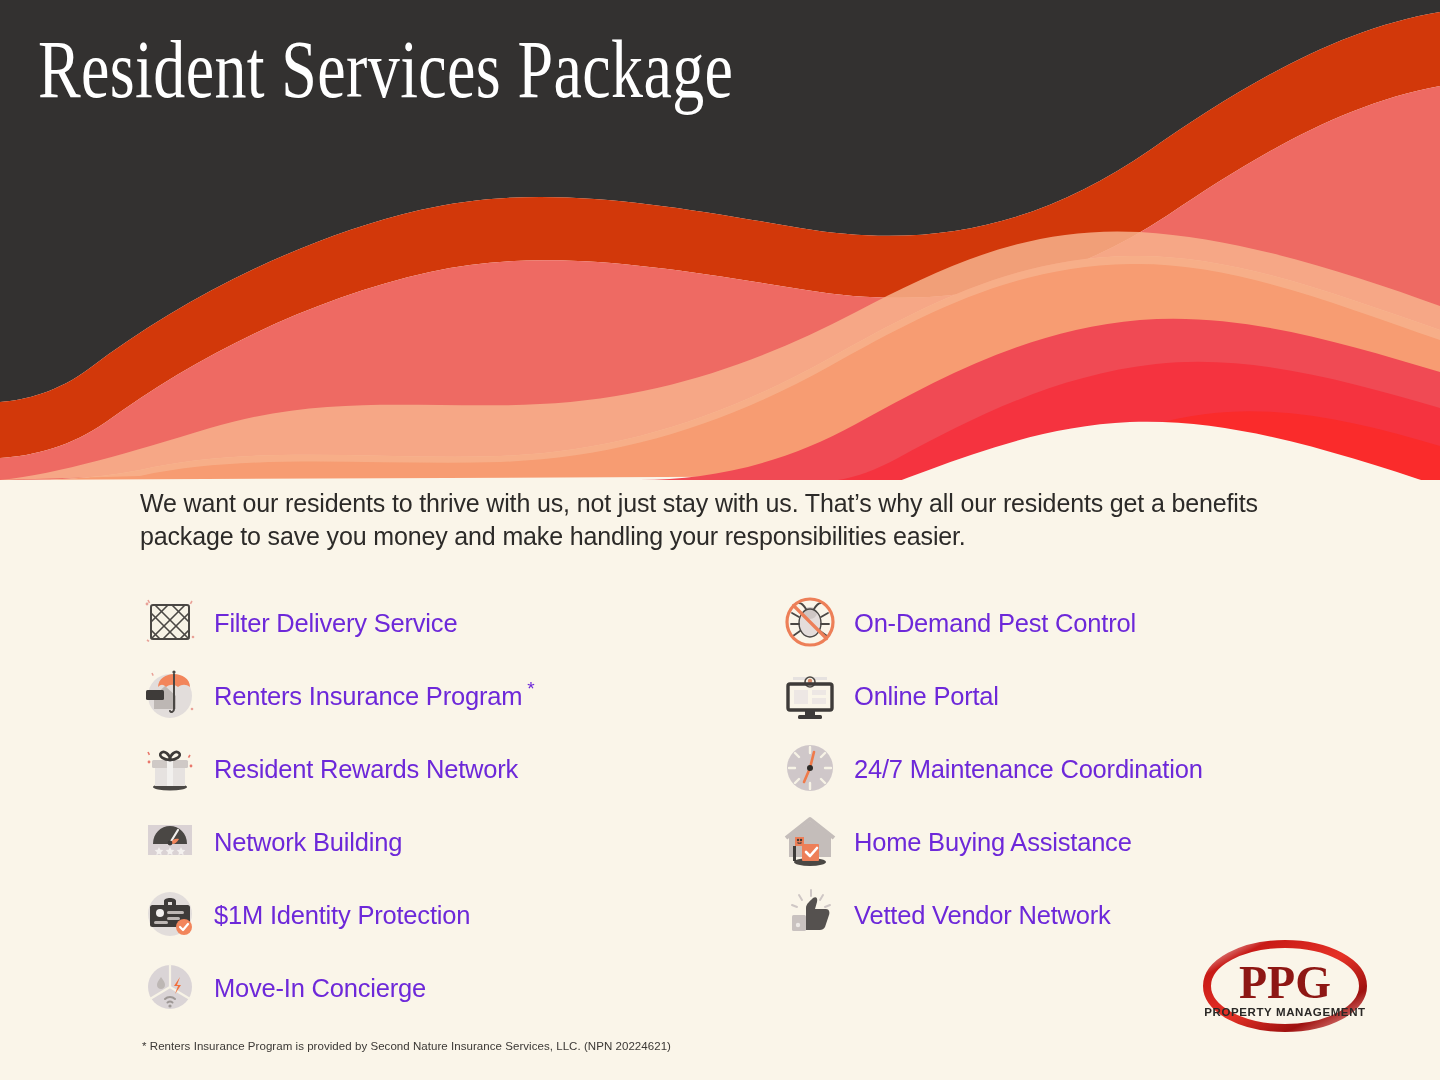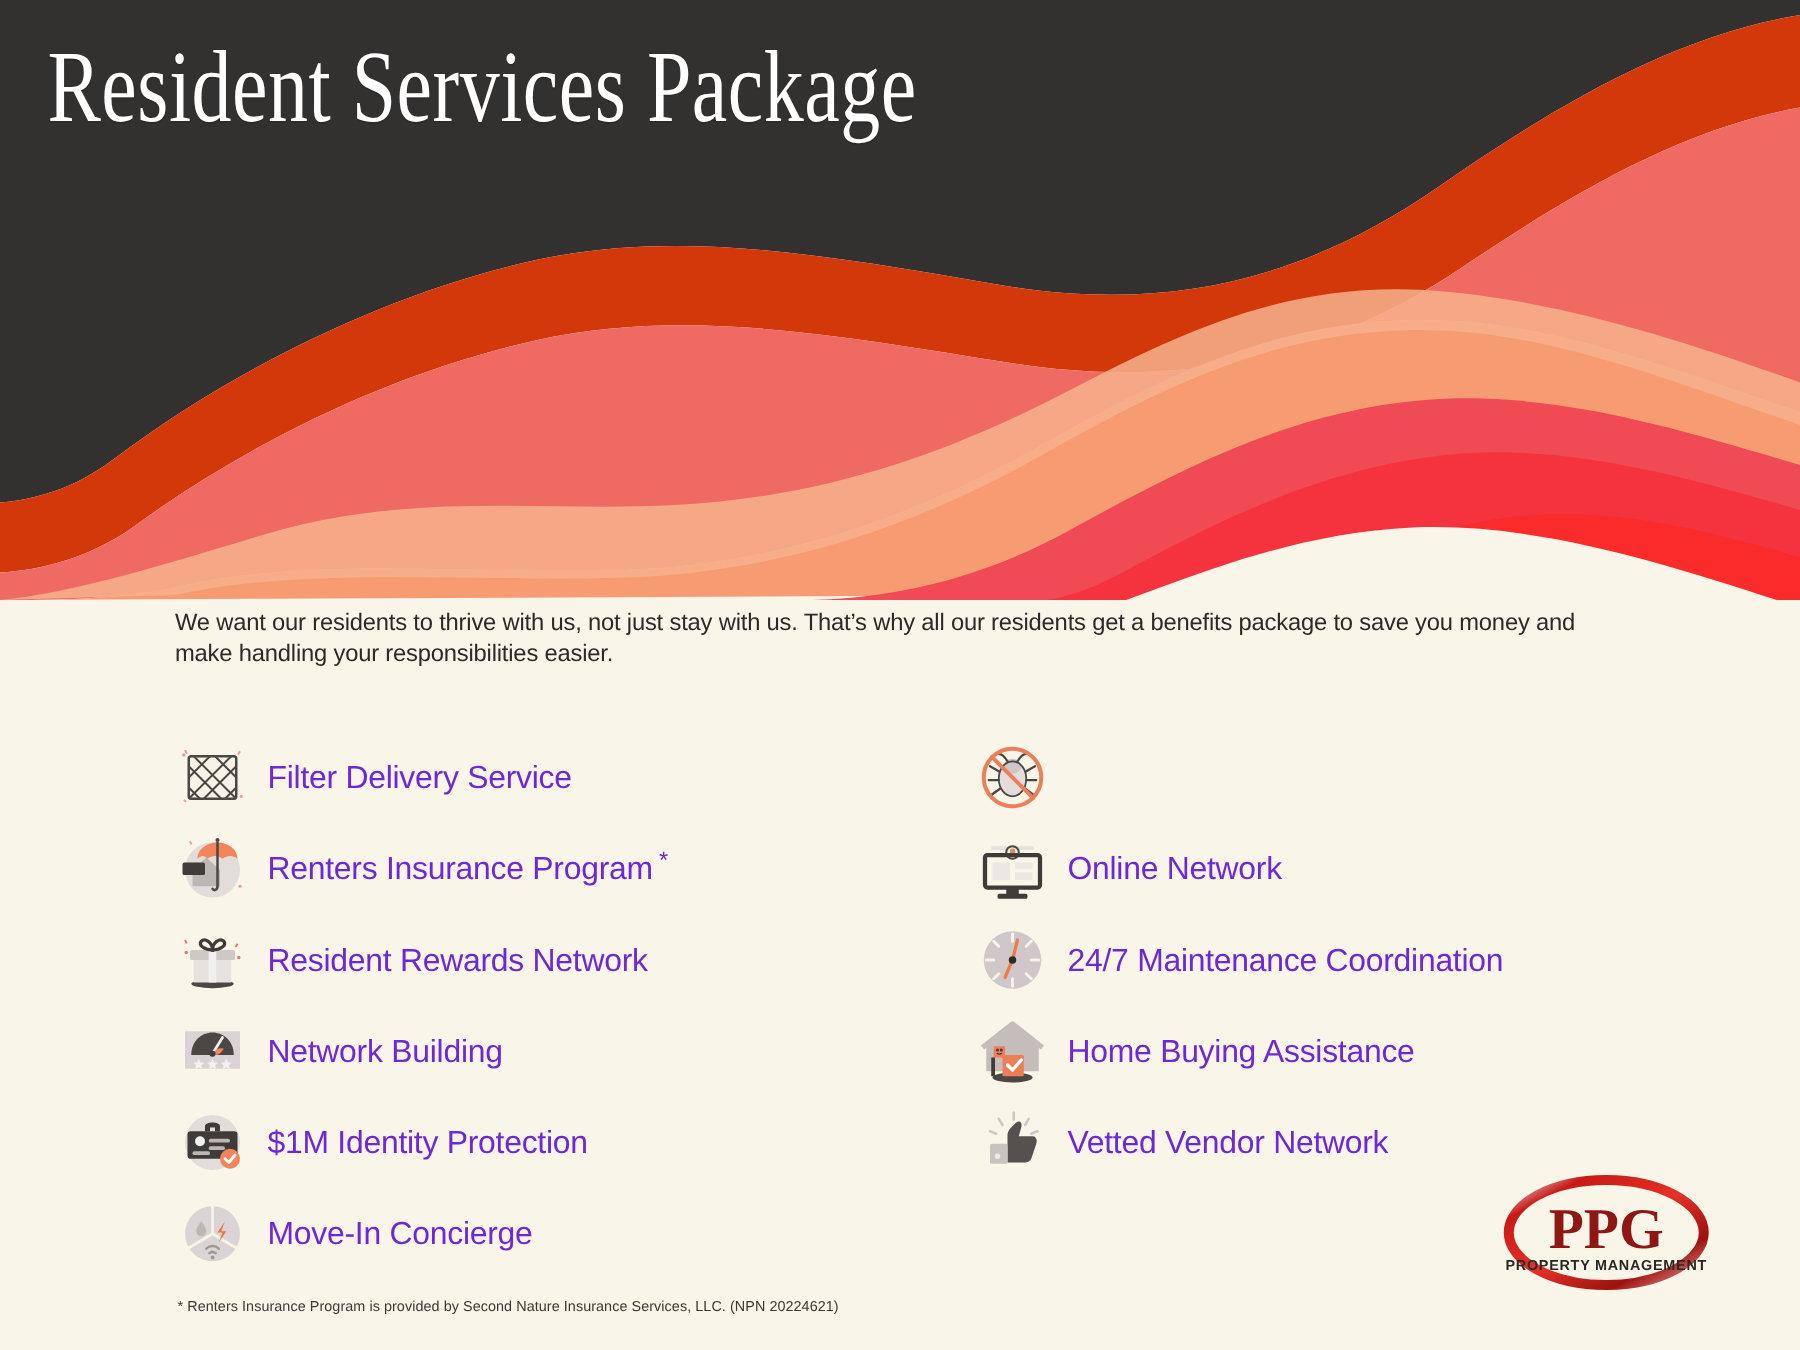--- a/index.html
+++ b/index.html
@@ -33,21 +33,21 @@
     transform-origin:left top;
     z-index:5;
     text-shadow:0 1px 0 rgba(0,0,0,.12);
   }
 
   
   #intro{
     position:absolute;
     left:140px; top:487px;
     width:1170px;
-    font-size:19px;
+    font-size:25px;
     line-height:1.30;
     color:#2C2A28;
     letter-spacing:-0.15px;
   }
 
   
   .col{
     position:absolute;
     top:585px;
   }
@@ -260,38 +260,41 @@
         <g stroke="#4A4744" stroke-width="1.8" stroke-linecap="round" fill="none">
           <path d="M26,17 C23,12 21,11 19,11 M34,17 C37,12 39,11 41,11"></path>
           <path d="M19,25 L12,21 M19,32 L11,32 M20,39 L13,44"></path>
           <path d="M41,25 L48,21 M41,32 L49,32 M40,39 L47,44"></path>
         </g>
         <ellipse cx="30" cy="31" rx="11" ry="14" fill="none" stroke="#4A4744" stroke-width="1.4"></ellipse>
         <circle cx="30" cy="30" r="23" fill="none" stroke="#ED7F58" stroke-width="3.2"></circle>
         <path d="M13.5,13.5 L46.5,46.5" stroke="#ED7F58" stroke-width="3.2" stroke-linecap="round"></path>
       </svg>
     </span>
+    <span class="feature-label">
+      <span>On-Demand Pest Control</span><span class="ast"></span>
+    </span>
   </div>
 
   <div class="feature-row">
     <span class="feature-icon">
       <svg viewBox="0 0 60 60">
         <rect x="13" y="12" width="34" height="3" fill="#E6E2E0"></rect>
         <circle cx="30" cy="17" r="5" fill="#F7F3E6" stroke="#4A4744" stroke-width="1.6"></circle>
         <circle cx="30" cy="16" r="2.2" fill="#D98C6A"></circle>
         <rect x="8" y="19" width="44" height="26" rx="2" fill="none" stroke="#3E3B39" stroke-width="3.4"></rect>
         <rect x="14" y="25" width="14" height="14" fill="#EDE7E4"></rect>
         <rect x="32" y="25" width="14" height="5" fill="#EDE7E4"></rect>
         <rect x="32" y="33" width="14" height="6" fill="#EDE7E4"></rect>
         <rect x="25" y="45" width="10" height="6" fill="#3E3B39"></rect>
         <rect x="18" y="50" width="24" height="4" rx="1.5" fill="#3E3B39"></rect>
       </svg>
     </span>
     <span class="feature-label">
-      <span>Online Network</span><span class="ast"></span>
+      <span>Online Portal</span><span class="ast"></span>
     </span>
   </div>
 
   <div class="feature-row">
     <span class="feature-icon">
       <svg viewBox="0 0 60 60">
         <circle cx="30" cy="30" r="23" fill="#CFC7C9"></circle>
         <g stroke="#F7F3E6" stroke-width="2.4" stroke-linecap="round">
           <path d="M30,9 L30,15 M30,45 L30,51 M9,30 L15,30 M45,30 L51,30"></path>
           <path d="M15,15 L19,19 M41,41 L45,45 M45,15 L41,19 M19,41 L15,45"></path>

